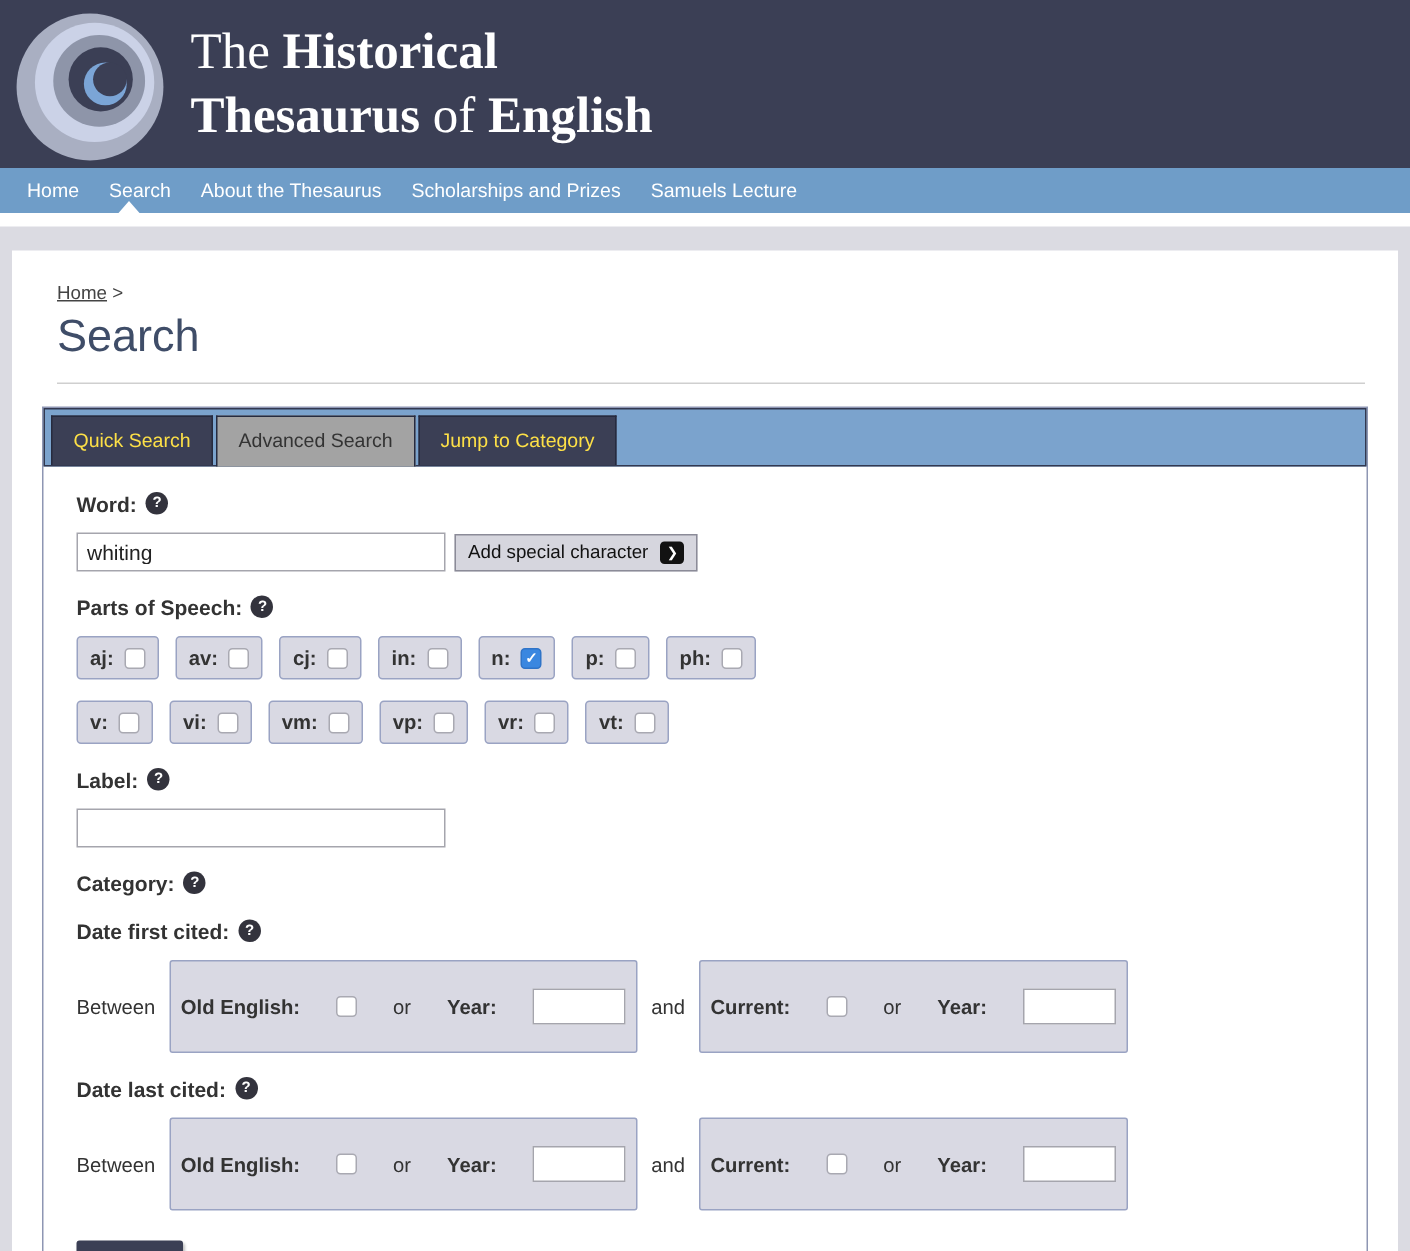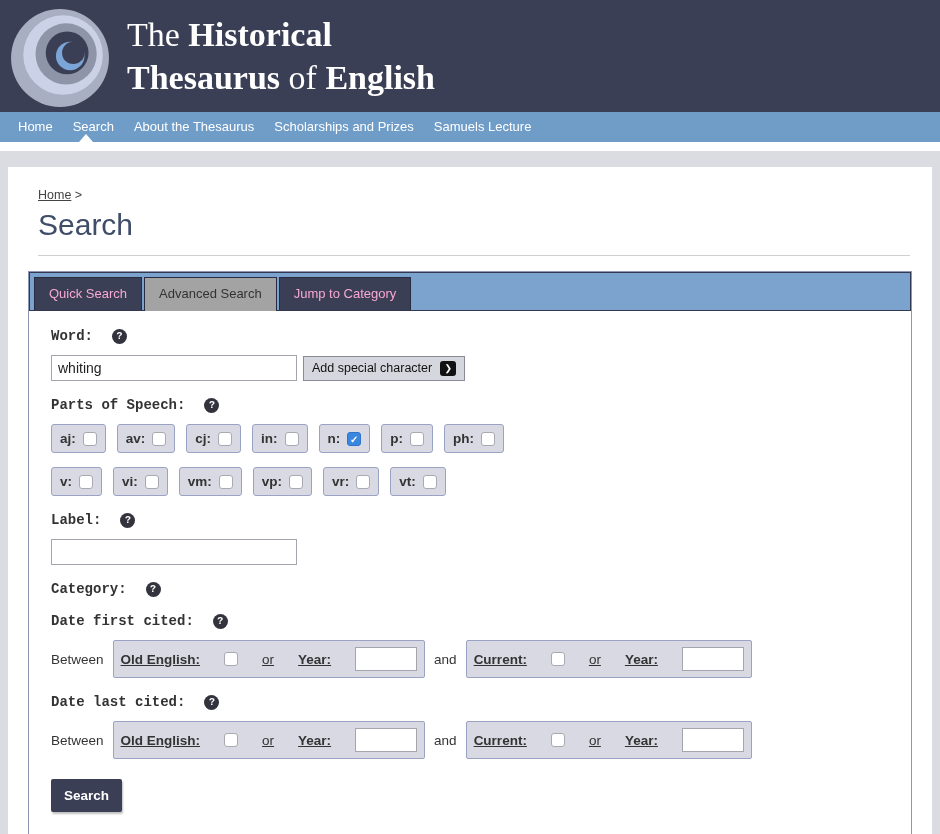--- a/index.html
+++ b/index.html
@@ -46,30 +46,30 @@
     margin:0 0 13px 30px;font-size:30px;font-weight:400;color:#3f4d68;
   }
   .title-rule{border:none;border-top:1px solid #cfcfcf;margin:0 22px 15px 30px;}
   
   .form-box{margin:0 20px;border:1px solid #8e96b3;background:#fff;}
   .tabstrip{
     background:#7ba3cd;border:1px solid #323850;
     display:flex;align-items:flex-end;padding:4px 4px 0;
   }
   .tab{
-    background:#3b3f55;color:#f9a8d4;font-size:13px;
+    background:#3b3f55;color:#fde047;font-size:13px;
     border:1px solid #262b3f;border-bottom:none;
     padding:8px 14px 9px;margin-right:2px;cursor:pointer;white-space:nowrap;
   }
   .tab.active{background:#a3a3a3;color:#333;margin-bottom:-1px;padding-bottom:10px;}
   .form-body{padding:15px 22px 34px;}
   
   .field-label{
     font-size:14px;font-weight:700;color:#333;
-    margin:16px 0 11px;display:flex;align-items:center;gap:19px;font-family:Liberation Mono, monospace;
+    margin:16px 0 11px;display:flex;align-items:flex-start;gap:6px;
   }
   .field-label:first-child{margin-top:2px;}
   .help{
     width:15px;height:15px;border-radius:50%;background:#33333d;color:#fff;
     font-size:10px;font-weight:700;display:inline-flex;
     align-items:center;justify-content:center;cursor:pointer;flex:0 0 auto;
   }
   
   .text-input{
     width:232px;height:24px;border:1px solid #a5a5ad;background:#fff;
@@ -98,23 +98,22 @@
     width:14px;height:14px;background:#fff;border:1px solid #a9a9b2;
     border-radius:3px;display:inline-flex;align-items:center;justify-content:center;
     cursor:pointer;flex:0 0 auto;box-sizing:border-box;
   }
   .cb.checked{background:#3a87e0;border-color:#2f74c8;color:#fff;font-size:10px;}
   .cb.checked::after{content:"\2713";font-weight:700;}
   
   .date-row{display:flex;align-items:center;gap:9px;margin-bottom:6px;font-size:13.5px;}
   .date-group{
     background:#d9d9e3;border:1px solid #9aa3c3;border-radius:2px;
-    padding:6px 7px;display:inline-flex;align-items:center;gap:24px;
+    padding:18px 7px;display:inline-flex;align-items:center;gap:24px;
     font-size:13.5px;
-    text-decoration:underline;
   }
   .date-group .bold{font-weight:700;}
   .year-input{
     width:52px;height:22px;border:1px solid #a5a5ad;background:#fff;
     font-family:"Liberation Sans", sans-serif;font-size:13px;padding:0 4px;
   }
   
   .search-btn{
     margin-top:14px;background:#3b3f55;color:#fff;border:none;
     font-family:"Liberation Sans", sans-serif;

